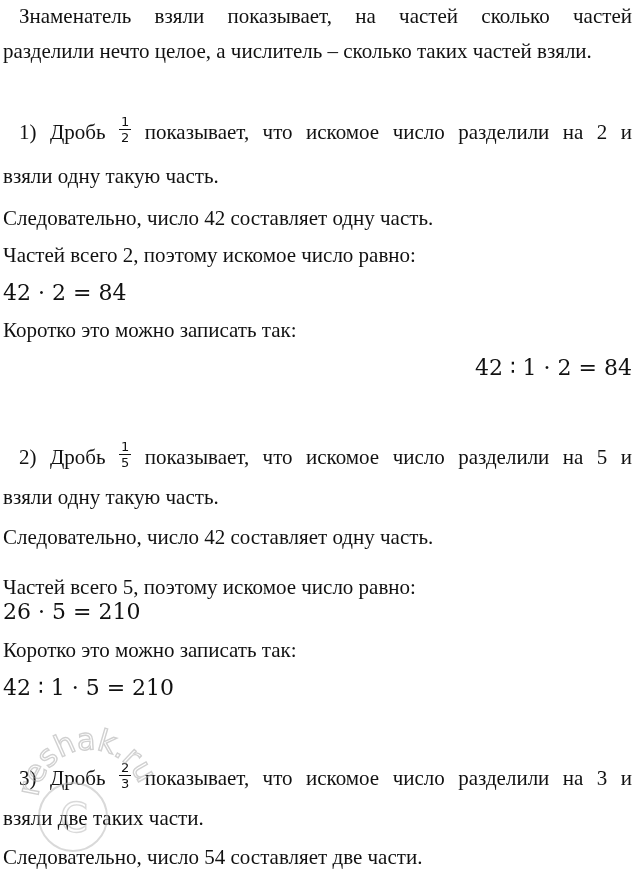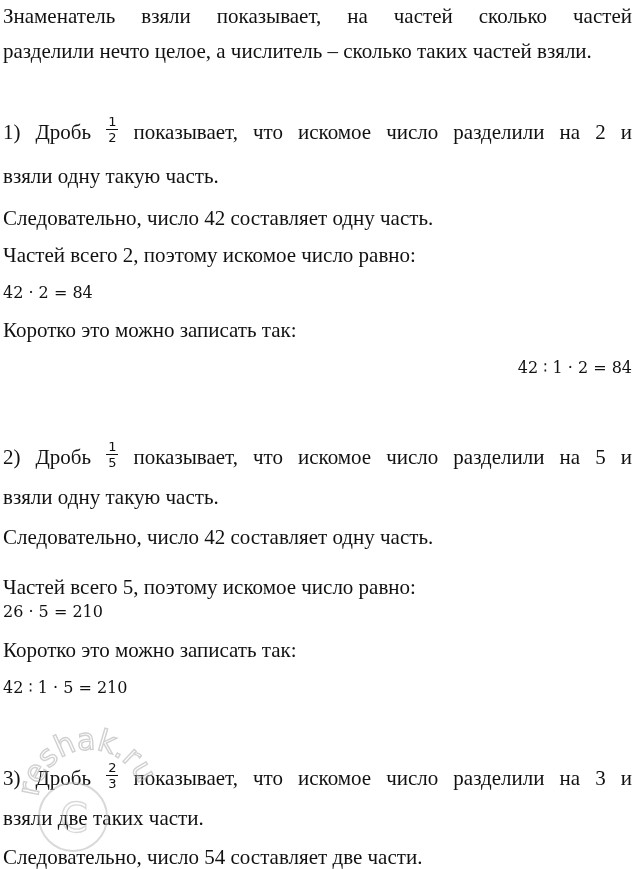--- a/index.html
+++ b/index.html
@@ -1,20 +1,20 @@
 <!DOCTYPE html>
 <html><head>
 <meta charset="utf-8">
 <style>
   html, body { margin: 0; padding: 0; background: #ffffff; }
   body { width: 634px; height: 869px; position: relative; overflow: hidden;
          font-family: "Liberation Serif", serif; color: #111; font-size: 21px; }
   .line { position: absolute; left: 3px; right: 2px; line-height: 24px; white-space: nowrap; }
-  .justify { display: flex; justify-content: space-between; }
-  .math { font-family: "DejaVu Serif", serif; font-size: 16px; }
+  .justify { display: flex; justify-content: space-between; margin-left: 16px; }
+  .math { font-family: "DejaVu Serif", serif; font-size: 22px; }
   .frac { display: inline-flex; flex-direction: column; align-items: center;
           font-family: "DejaVu Sans", sans-serif; font-size: 13px; line-height: 15px;
           vertical-align: middle; margin-top: -6px; }
   .frac .num { border-bottom: 1px solid #111; padding: 0 2px; }
   .frac .den { padding: 0 2px; }
   .watermark { position: absolute; left: 18px; top: 722px; width: 140px; height: 140px;
                pointer-events: none; opacity: 0.55; }
 </style>
 </head>
 <body>

